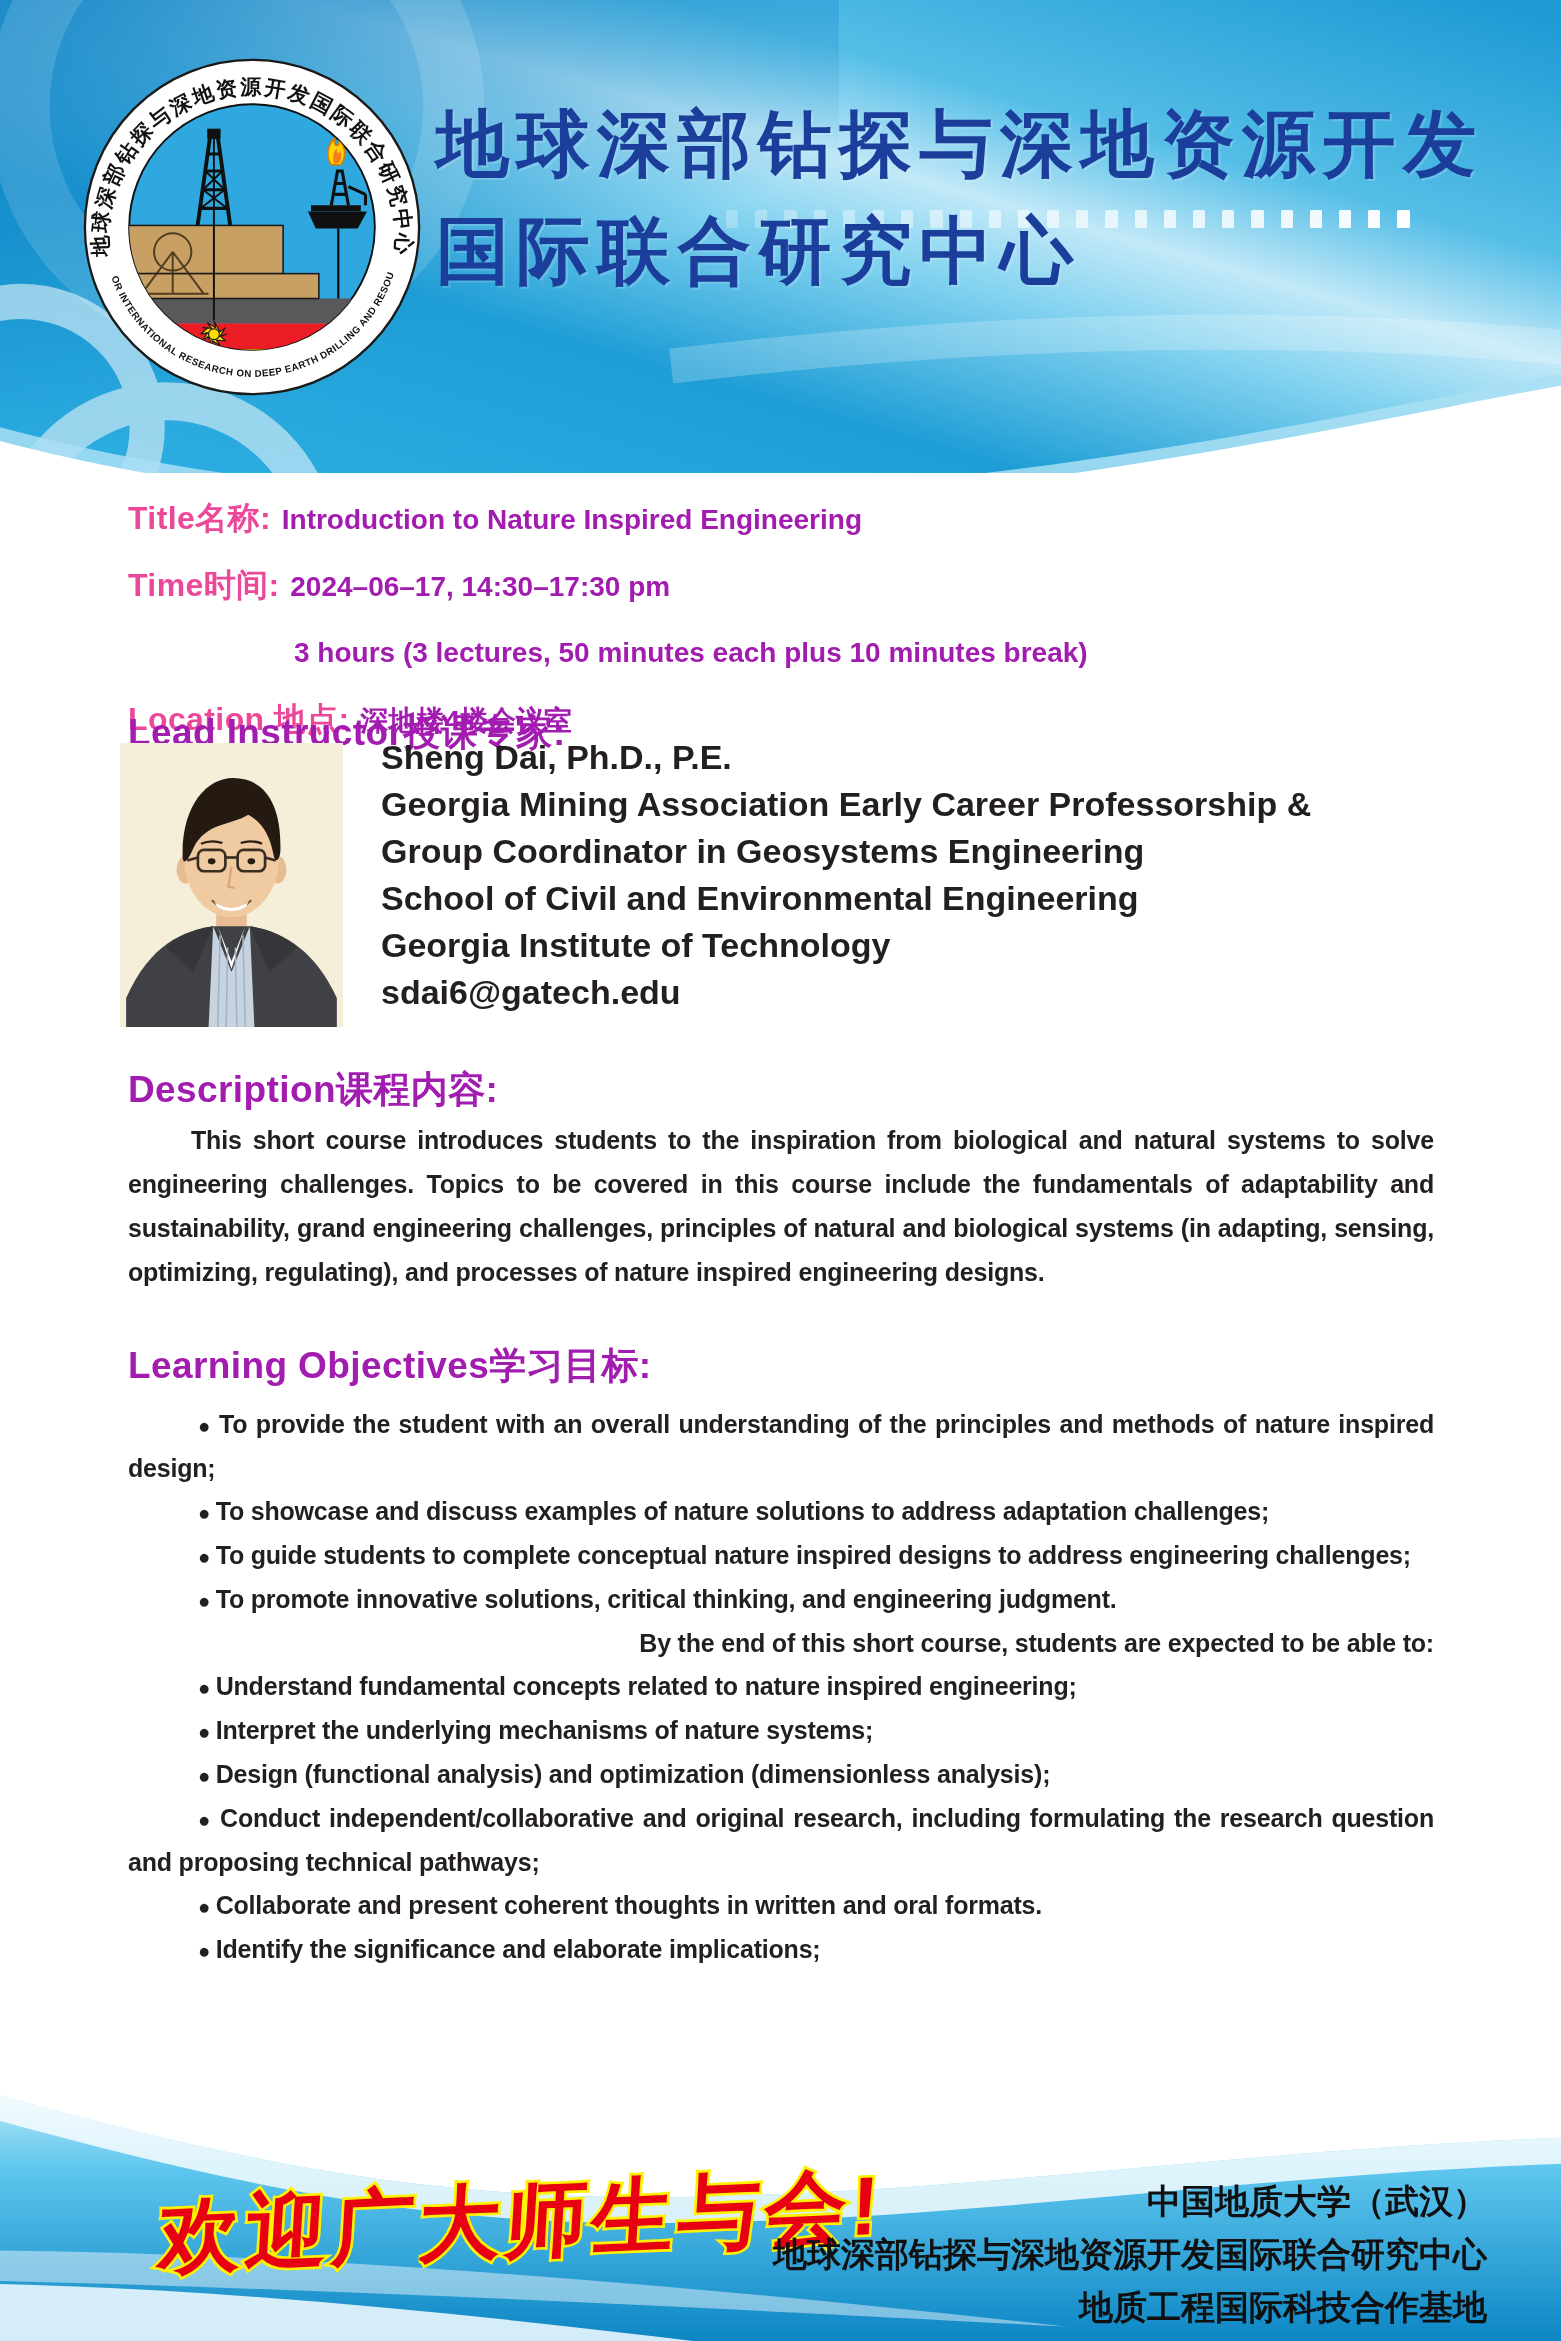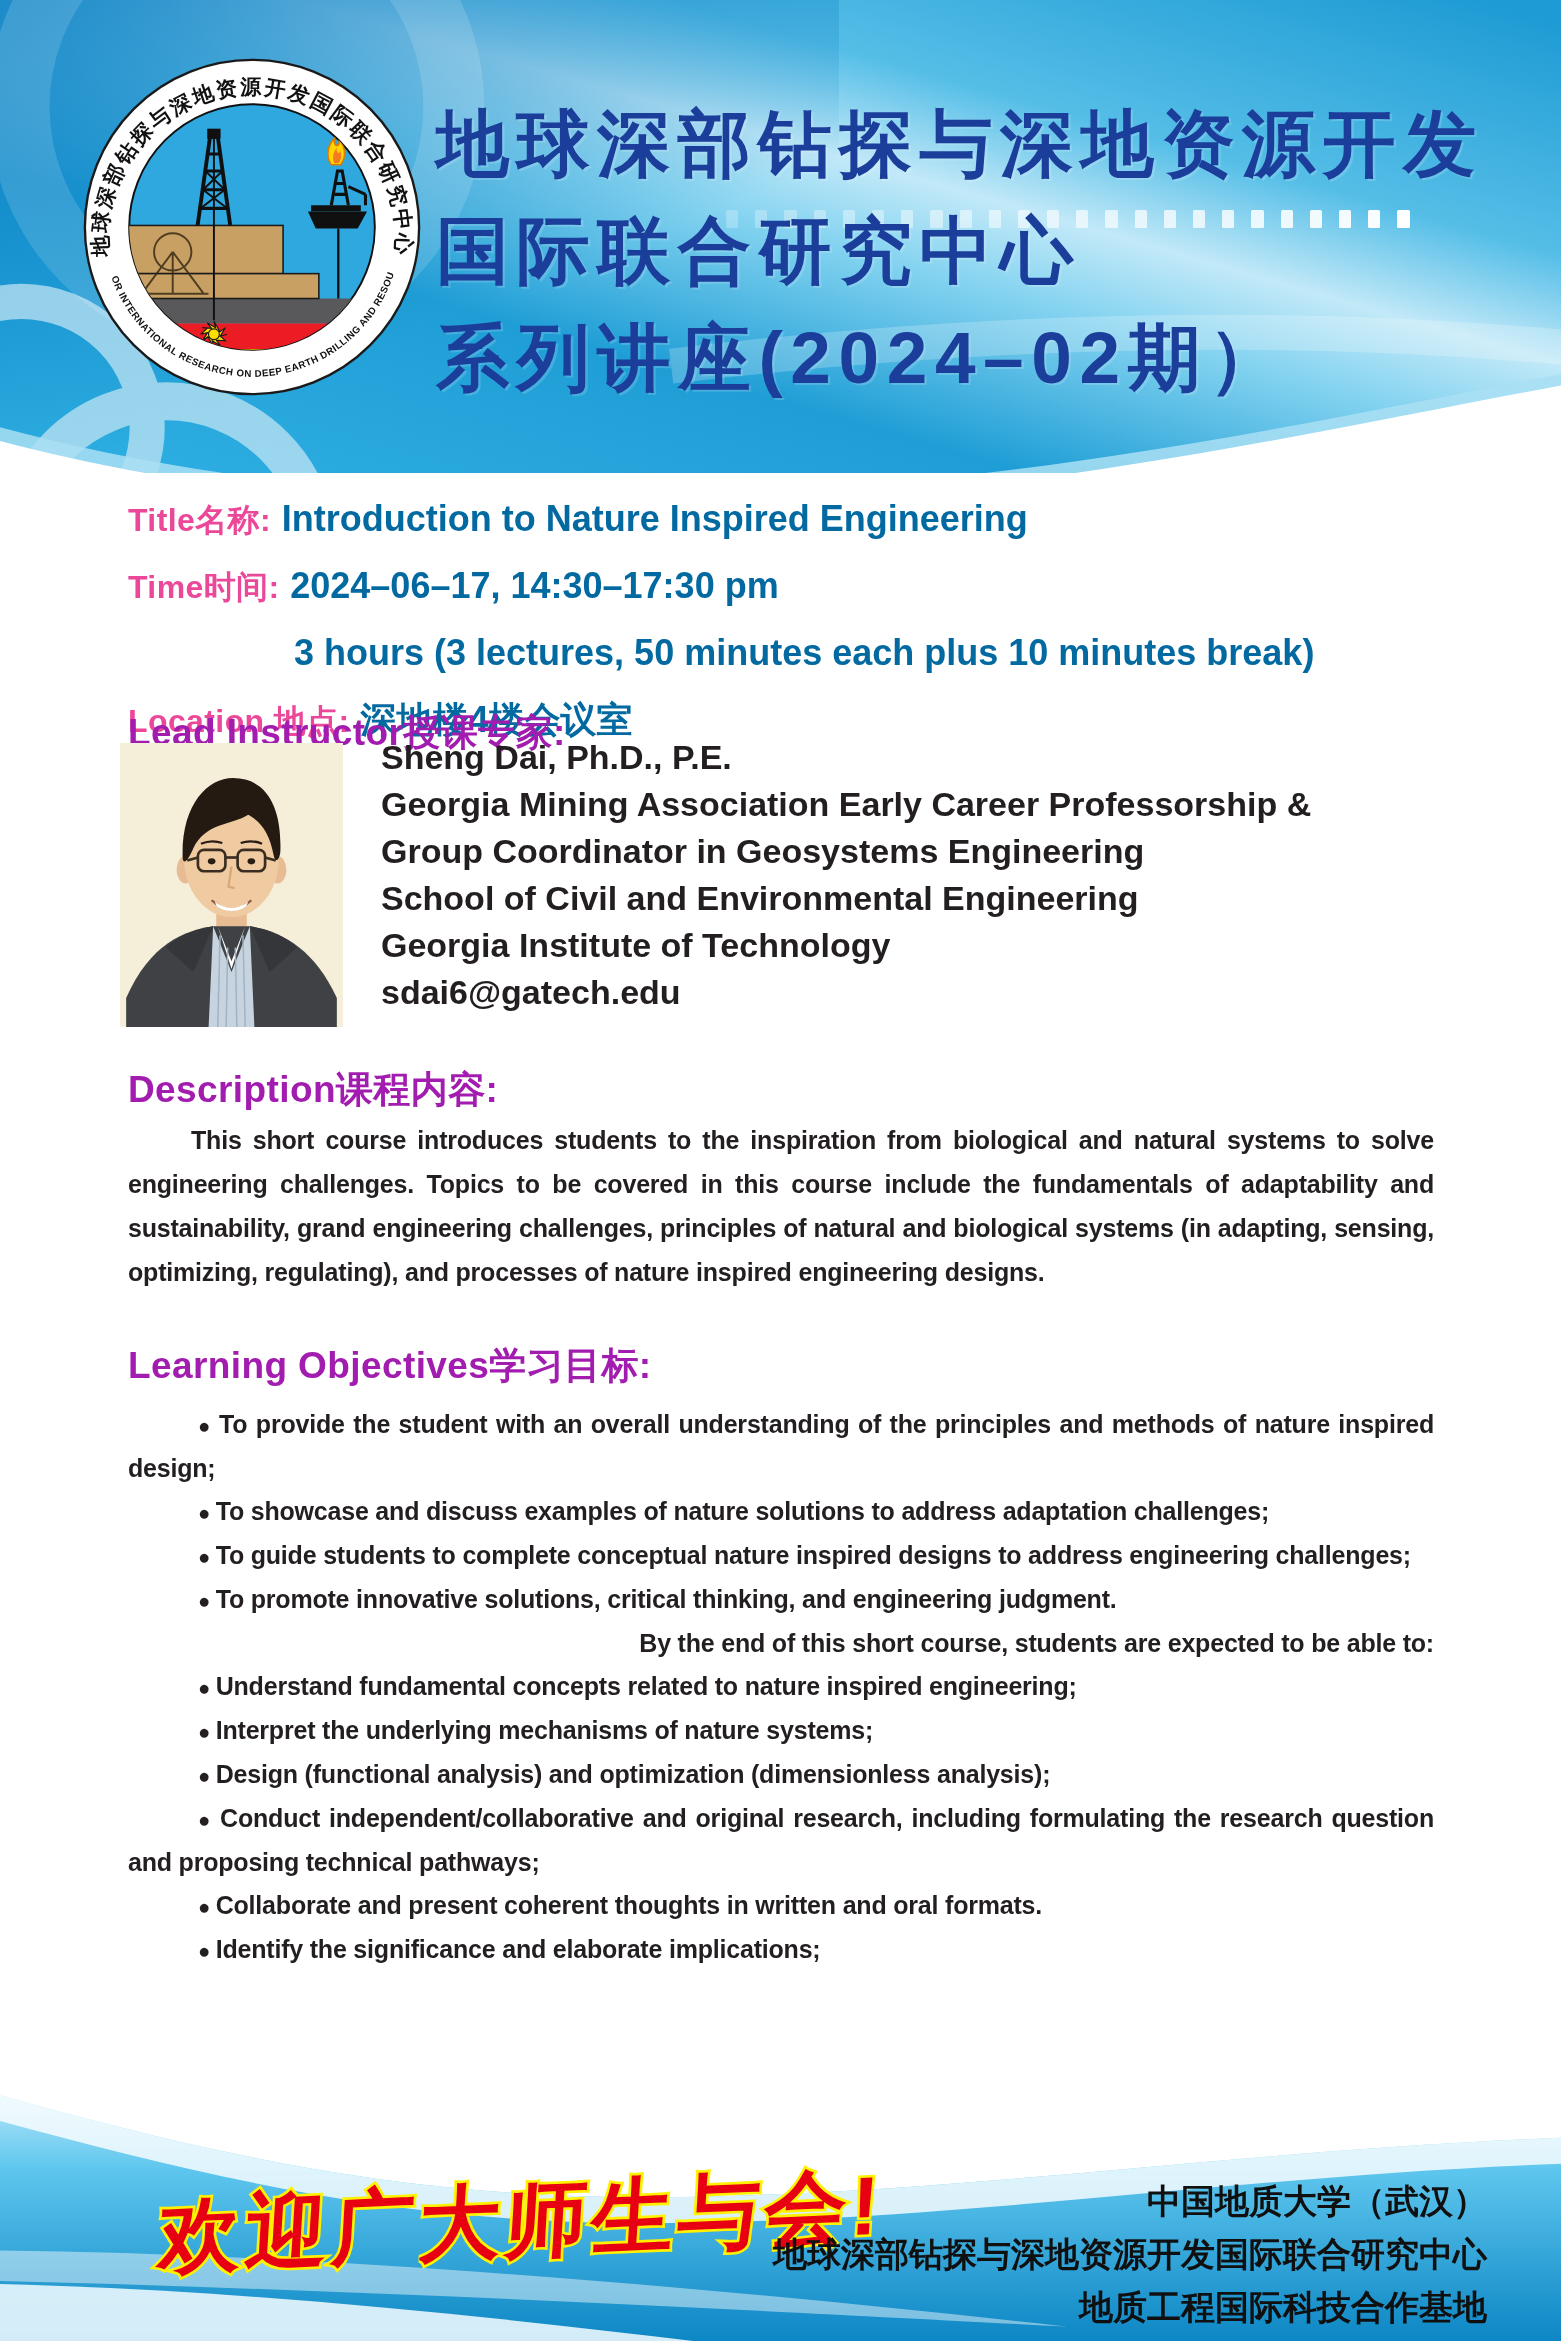--- a/index.html
+++ b/index.html
@@ -19,21 +19,21 @@
     font-size:73px; font-weight:900; letter-spacing:7.6px;
     color:#1C3E9B; text-shadow:2.3px 2.3px 0 rgba(255,255,255,0.16);
   }
   .dash-row { position:absolute; left:726px; top:210px; z-index:1; white-space:nowrap; }
   .dash { display:inline-block; width:12.2px; height:18.3px; margin-right:17px; background:#ffffff; border-radius:1.5px; }
 
   
   .info-block { position:absolute; left:128px; top:485px; width:1306px; z-index:2; }
   .info-row { height:67px; line-height:67px; white-space:nowrap; }
   .info-label { font-size:32px; font-weight:900; color:#ec4899; letter-spacing:0.4px; }
-  .info-value { font-size:36px; font-weight:700; color:#0369a1; margin-left:10.7px; }
+  .info-value { font-size:28px; font-weight:700; color:#a21caf; margin-left:10.7px; }
   .info-row.cont { padding-left:166px; }
   .info-row.cont .info-value { margin-left:0;margin-top:8px; }
 
   .section-heading {
     position:absolute; left:128px; font-size:37px; font-weight:900;
     color:#a21caf; letter-spacing:0.4px; white-space:nowrap; z-index:2;
   }
   .lead-heading { top:708px; }
   .photo-frame { position:absolute; left:120px; top:743px; width:223px; height:284px; z-index:2; }
   .lead-lines { position:absolute; left:381px; top:734px; width:1068px; z-index:2; }
@@ -165,21 +165,20 @@
       <textPath href="#arcTop" startOffset="50%" text-anchor="middle">地球深部钻探与深地资源开发国际联合研究中心</textPath>
     </text>
     <text font-family="Liberation Sans, DejaVu Sans, sans-serif" font-size="12.5" font-weight="700" fill="#111111" letter-spacing="0.6">
       <textPath href="#arcBot" startOffset="50%" text-anchor="middle">NATIONAL CENTER FOR INTERNATIONAL RESEARCH ON DEEP EARTH DRILLING AND RESOURCE DEVELOPMENT</textPath>
     </text>
   </svg>
 
   <div class="title-lines">
       <div class="title-line">地球深部钻探与深地资源开发</div>
       <div class="title-line">国际联合研究中心</div>
-      <div class="title-line">系列讲座(2024–02期）</div>
     </div>
   <div class="dash-row"><span class="dash" style="opacity: 0.25;"></span><span class="dash" style="opacity: 0.28;"></span><span class="dash" style="opacity: 0.32;"></span><span class="dash" style="opacity: 0.35;"></span><span class="dash" style="opacity: 0.38;"></span><span class="dash" style="opacity: 0.41;"></span><span class="dash" style="opacity: 0.45;"></span><span class="dash" style="opacity: 0.48;"></span><span class="dash" style="opacity: 0.51;"></span><span class="dash" style="opacity: 0.54;"></span><span class="dash" style="opacity: 0.58;"></span><span class="dash" style="opacity: 0.61;"></span><span class="dash" style="opacity: 0.64;"></span><span class="dash" style="opacity: 0.67;"></span><span class="dash" style="opacity: 0.71;"></span><span class="dash" style="opacity: 0.74;"></span><span class="dash" style="opacity: 0.77;"></span><span class="dash" style="opacity: 0.8;"></span><span class="dash" style="opacity: 0.84;"></span><span class="dash" style="opacity: 0.87;"></span><span class="dash" style="opacity: 0.9;"></span><span class="dash" style="opacity: 0.93;"></span><span class="dash" style="opacity: 0.97;"></span><span class="dash" style="opacity: 1;"></span></div>
 
   <div class="info-block">
     <div class="info-row">
       <span class="info-label">Title名称:</span><span class="info-value">Introduction to Nature Inspired Engineering</span>
     </div>
     <div class="info-row">
       <span class="info-label">Time时间:</span><span class="info-value">2024–06–17, 14:30–17:30 pm</span>
     </div>

